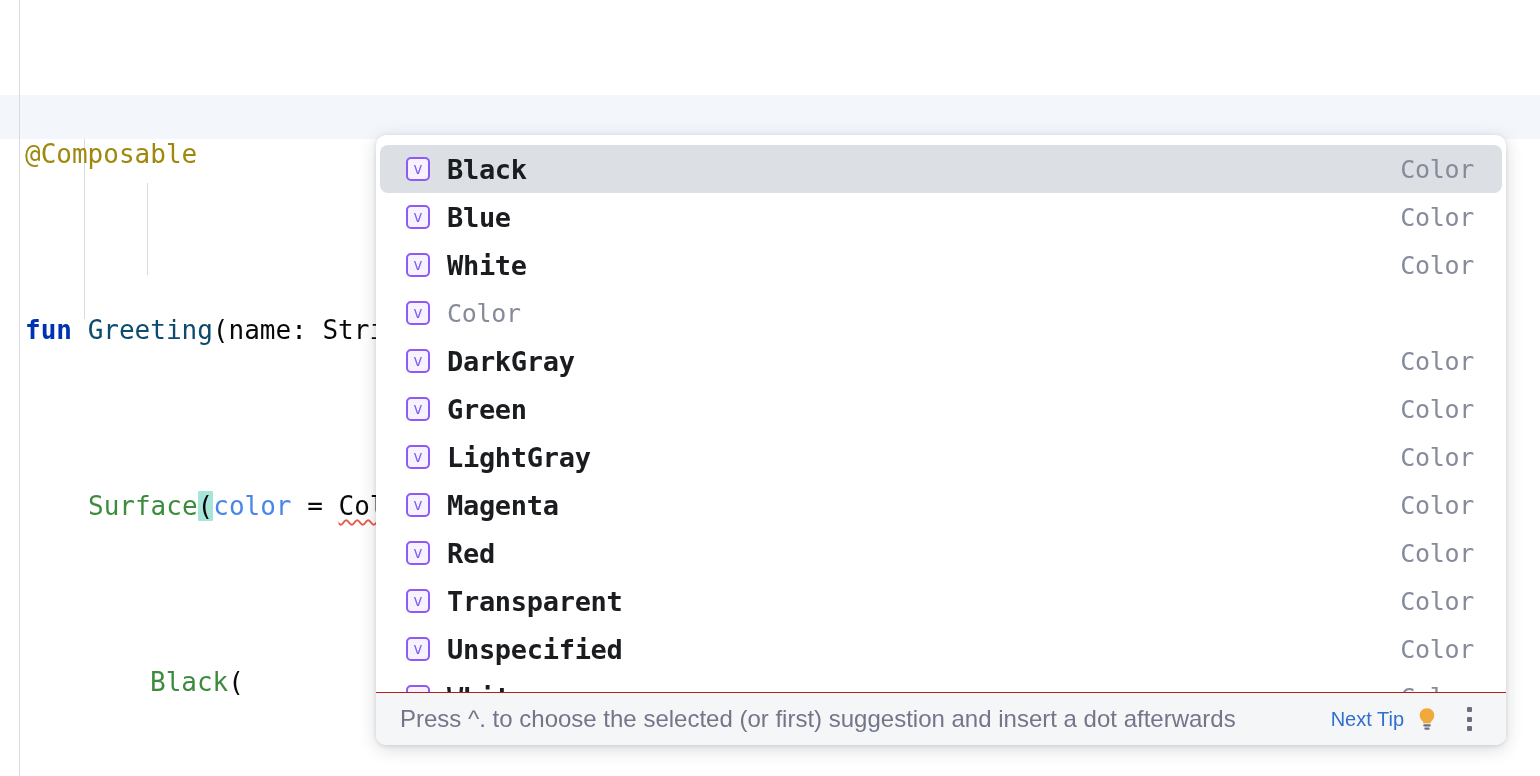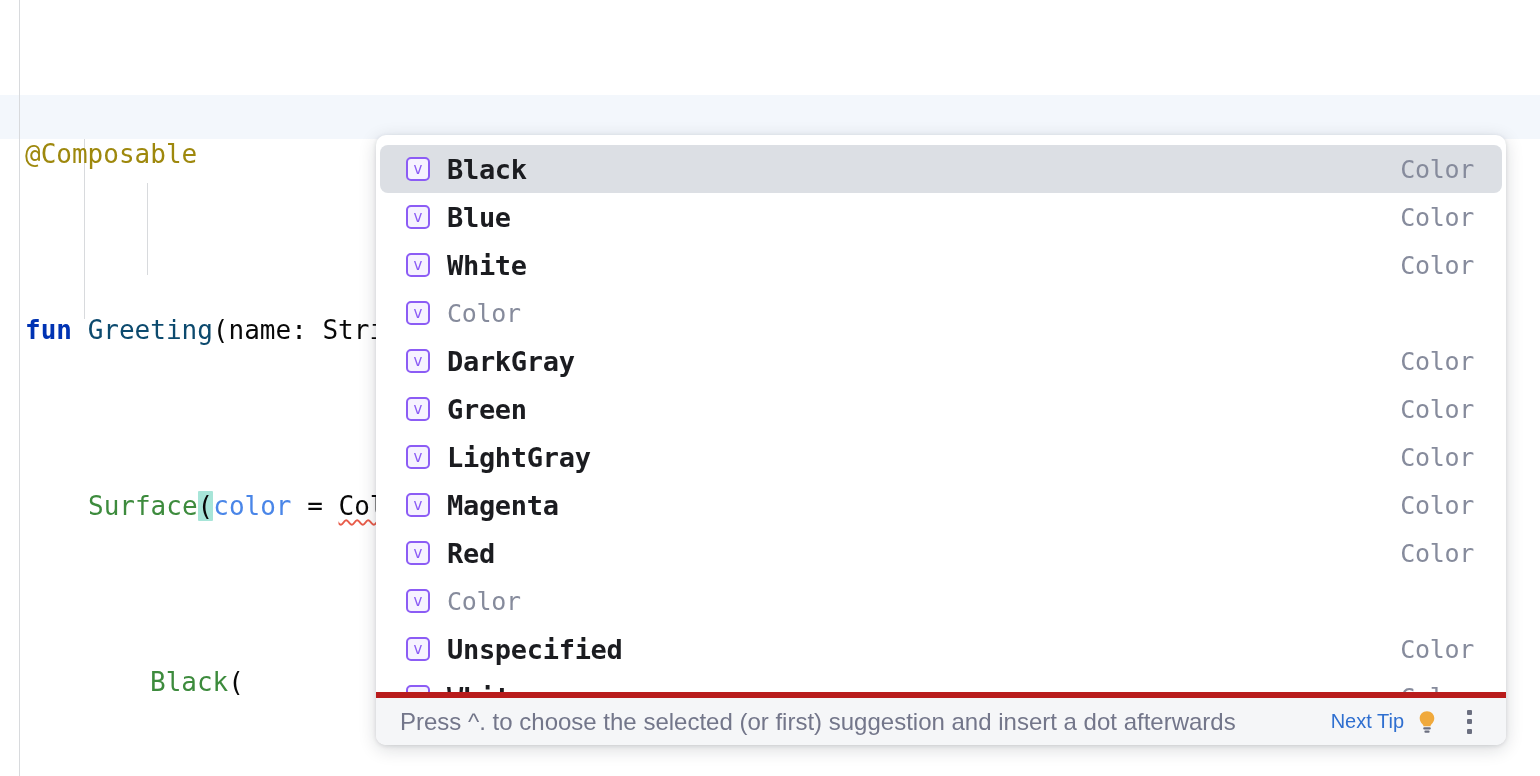--- a/index.html
+++ b/index.html
@@ -165,21 +165,21 @@
   
   #popup-hint {
     position: absolute;
     left: 0; right: 0; bottom: 0;
     height: 53px;
     background: #f5f6f8;
     display: flex;
     align-items: center;
     padding: 0 16px 0 24px;
     box-sizing: border-box;
-    border-top: 6px solid #b91c1c;
+    border-top: 1px solid #b91c1c;
   }
   #hint-text {
     font-family: "Liberation Sans", sans-serif;
     font-size: 24px;
     color: #73768a;
     white-space: nowrap;
     flex: 1;
   }
   #next-tip {
     font-family: "Liberation Sans", sans-serif;
@@ -290,20 +290,21 @@
         <span class="comp-label">Magenta</span>
         <span class="comp-type">Color</span>
       </div>
       <div class="comp-row">
         <span class="lk-icon">v</span>
         <span class="comp-label">Red</span>
         <span class="comp-type">Color</span>
       </div>
       <div class="comp-row">
         <span class="lk-icon">v</span>
+        <span class="comp-label">Transparent</span>
         <span class="comp-type">Color</span>
       </div>
       <div class="comp-row">
         <span class="lk-icon">v</span>
         <span class="comp-label">Unspecified</span>
         <span class="comp-type">Color</span>
       </div>
       <div class="comp-row">
         <span class="lk-icon">v</span>
         <span class="comp-label">White</span>

